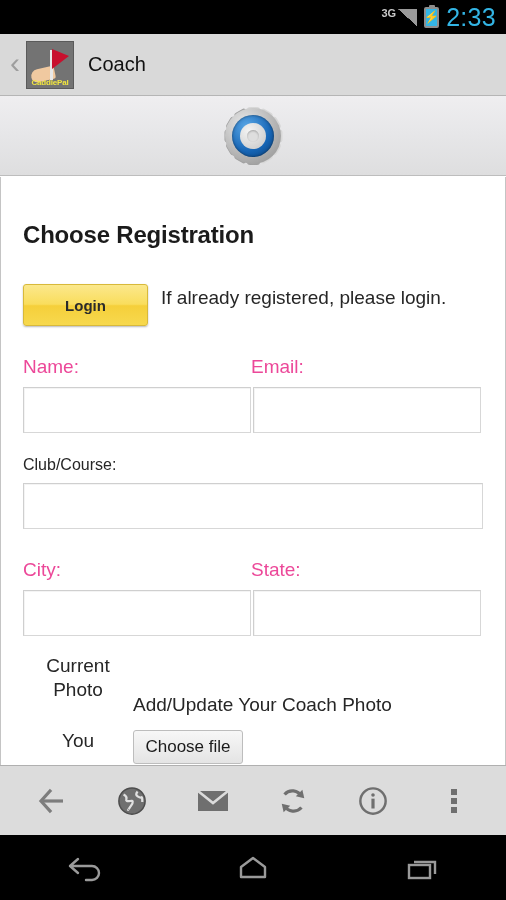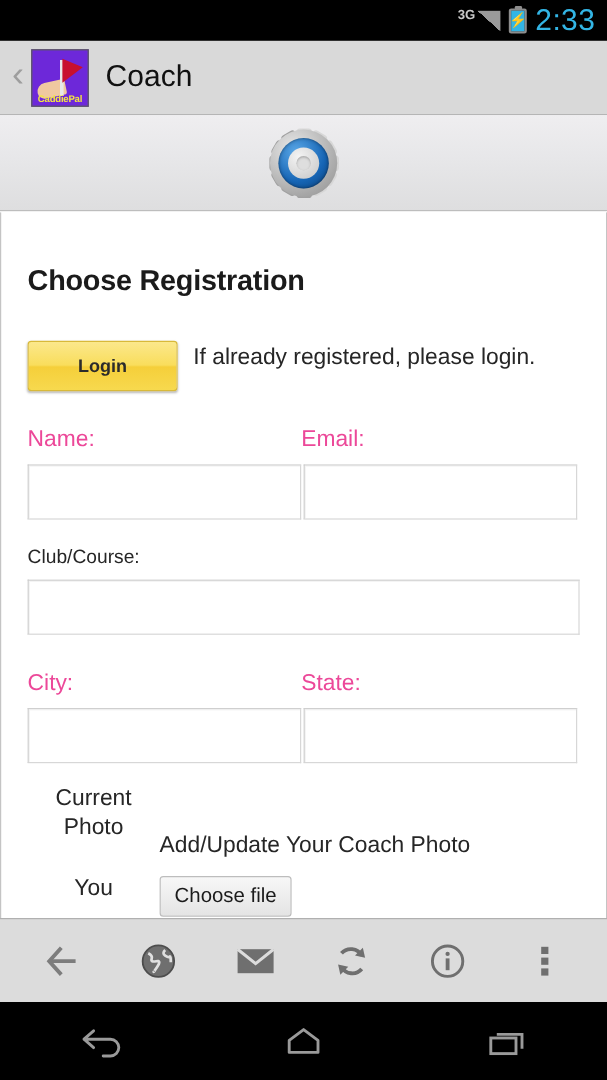--- a/index.html
+++ b/index.html
@@ -43,21 +43,21 @@
   .titlebar{
     height:62px; background:#d9d9d9;
     border-bottom:1px solid #b5b5b5;
     display:flex; align-items:center; padding-left:4px;
   }
   .back-chevron{
     font-size:30px; color:#9e9e9e; width:22px; text-align:center;
     line-height:1; margin-top:-3px;
   }
   .app-icon{
-    width:48px; height:48px; background:#6d28d9;
+    width:48px; height:48px; background:#737373;
     border:1px solid #5a5a5a; position:relative; overflow:hidden;
     flex:none;
   }
   .flag-pole{
     position:absolute; left:23px; top:8px; width:3px; height:30px;
     background:#e8e8e8;
   }
   .flag-cloth{
     position:absolute; left:25px; top:7px; width:0; height:0;
     border-left:17px solid #c8102e;
@@ -67,21 +67,21 @@
   .hand{
     position:absolute; left:4px; top:26px; width:24px; height:13px;
     background:#f0c9a0; border-radius:10px 3px 3px 8px;
     transform:rotate(-12deg);
   }
   .icon-label{
     position:absolute; bottom:1px; left:0; right:0; text-align:center;
     font-size:8px; font-weight:bold; color:#f2e640; letter-spacing:-.2px;
   }
   .app-title{
-    font-size:25px; color:#111; margin-left:14px; font-weight:400;
+    font-size:20px; color:#111; margin-left:14px; font-weight:400;
   }
 
   
   .banner{
     height:80px;
     background:linear-gradient(to bottom,#efeef0 0%,#e7e7e9 45%,#dededf 100%);
     border-bottom:1px solid #bdbdbd;
     display:flex; align-items:center; justify-content:center;
   }
   .gear{ position:relative; width:56px; height:56px; }

